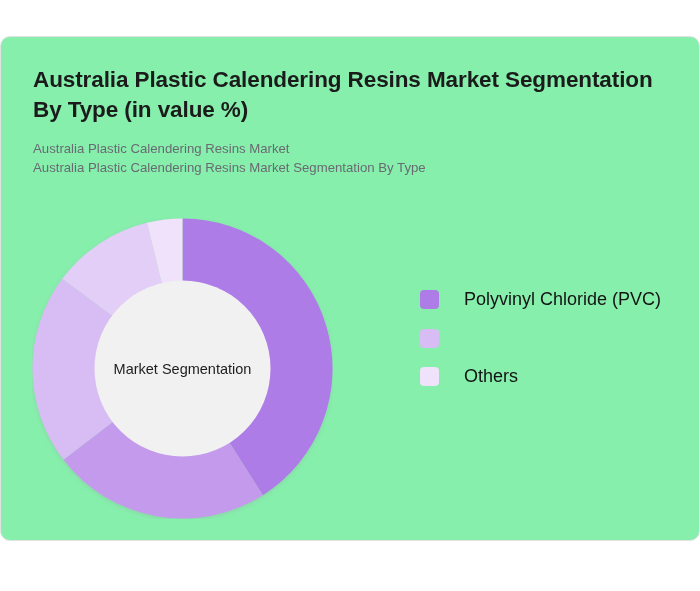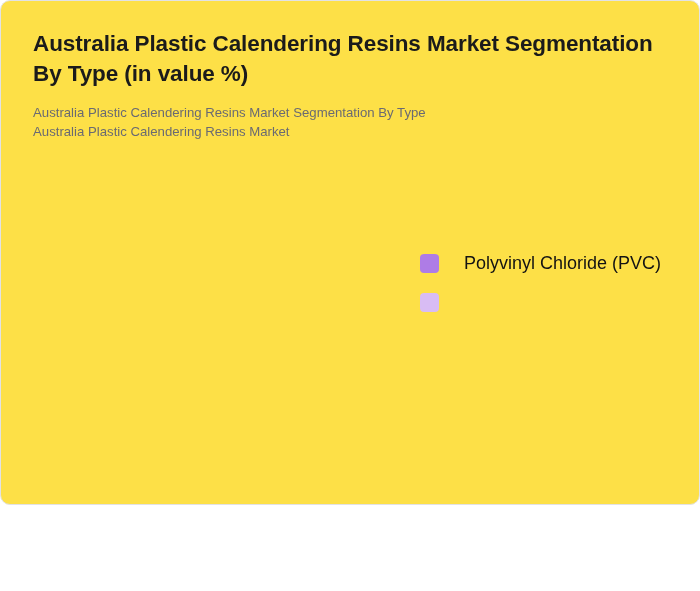--- a/index.html
+++ b/index.html
@@ -12,24 +12,25 @@
     background: #ffffff;
     font-family: "Liberation Sans", sans-serif;
     overflow: hidden;
   }
 
   .card {
     position: relative;
     width: 700px;
     height: 505px;
     box-sizing: border-box;
-    background: #fde047;
+    background: #86efac;
     border: 1px solid #e2e2e4;
     border-radius: 10px;
     overflow: hidden;
+    margin-top: 36px;
   }
 
   
   .header {
     position: absolute;
     left: 32px;
     top: 28px;
     right: 30px;
   }
   .chart-title {
@@ -167,35 +168,57 @@
   }
 </style>
 </head>
 <body>
 
 <div class="card">
 
   <div class="header">
     <h1 class="chart-title">Australia Plastic Calendering Resins Market Segmentation By Type (in value %)</h1>
     <div class="subtitle-block">
+      <div class="subtitle-line">Australia Plastic Calendering Resins Market</div>
       <div class="subtitle-line">Australia Plastic Calendering Resins Market Segmentation By Type</div>
-      <div class="subtitle-line">Australia Plastic Calendering Resins Market</div>
     </div>
   </div>
 
   <div class="plot">
 
+    <div class="donut-wrap">
+      <svg class="donut-svg" viewBox="0 0 301 301">
+        <defs>
+          <filter id="donutShadow" x="-20%" y="-20%" width="140%" height="140%">
+            <feDropShadow dx="0" dy="1.5" stdDeviation="2.2" flood-color="#9a9aa0" flood-opacity="0.33"></feDropShadow>
+          </filter>
+        </defs>
+        <g id="slices-group" filter="url(#donutShadow)">
+            <path d="M 150.5 150.5 L 150.5 0.5 A 150 150 0 0 1 230.8740192468495 277.14918882530225 Z" fill="#AE7CE6"></path>
+            <path d="M 150.5 150.5 L 230.8740192468495 277.14918882530225 A 150 150 0 0 1 31.496998956314712 241.81421435130807 Z" fill="#C49BEC"></path>
+            <path d="M 150.5 150.5 L 31.496998956314712 241.81421435130807 A 150 150 0 0 1 30.2336533634369 60.85622795367185 Z" fill="#D8BCF4"></path>
+            <path d="M 150.5 150.5 L 30.2336533634369 60.85622795367185 A 150 150 0 0 1 114.97427809015727 4.767632000353075 Z" fill="#E3CEF7"></path>
+            <path d="M 150.5 150.5 L 114.97427809015727 4.767632000353075 A 150 150 0 0 1 150.49999999999997 0.5 Z" fill="#EFE2FA"></path>
+          </g>
+        <circle cx="150.5" cy="150.5" r="88" fill="#f1f1f1"></circle>
+      </svg>
+      <div class="center-label">Market Segmentation</div>
+    </div>
 
     <div class="legend" id="legend">
         <div class="legend-item">
           <span class="legend-swatch" style="background: rgb(174, 124, 230);"></span>
           <span class="legend-label">Polyvinyl Chloride (PVC)</span>
         </div>
         <div class="legend-item">
           <span class="legend-swatch" style="background: rgb(216, 188, 244);"></span>
+        </div>
+        <div class="legend-item">
+          <span class="legend-swatch" style="background: rgb(239, 226, 250);"></span>
+          <span class="legend-label">Others</span>
         </div>
       </div>
   </div>
 
   <div class="divider"></div>
 
   <div class="logo">
     <svg class="logo-mark" viewBox="0 0 30 34">
       <path d="M2 1.5 H28 V23 Q28 30 15 33 Q2 30 2 23 Z" fill="none" stroke="#1b1b1b" stroke-width="2.4"></path>
       <rect x="7.5" y="7" width="2.8" height="19" fill="#1b1b1b"></rect>

